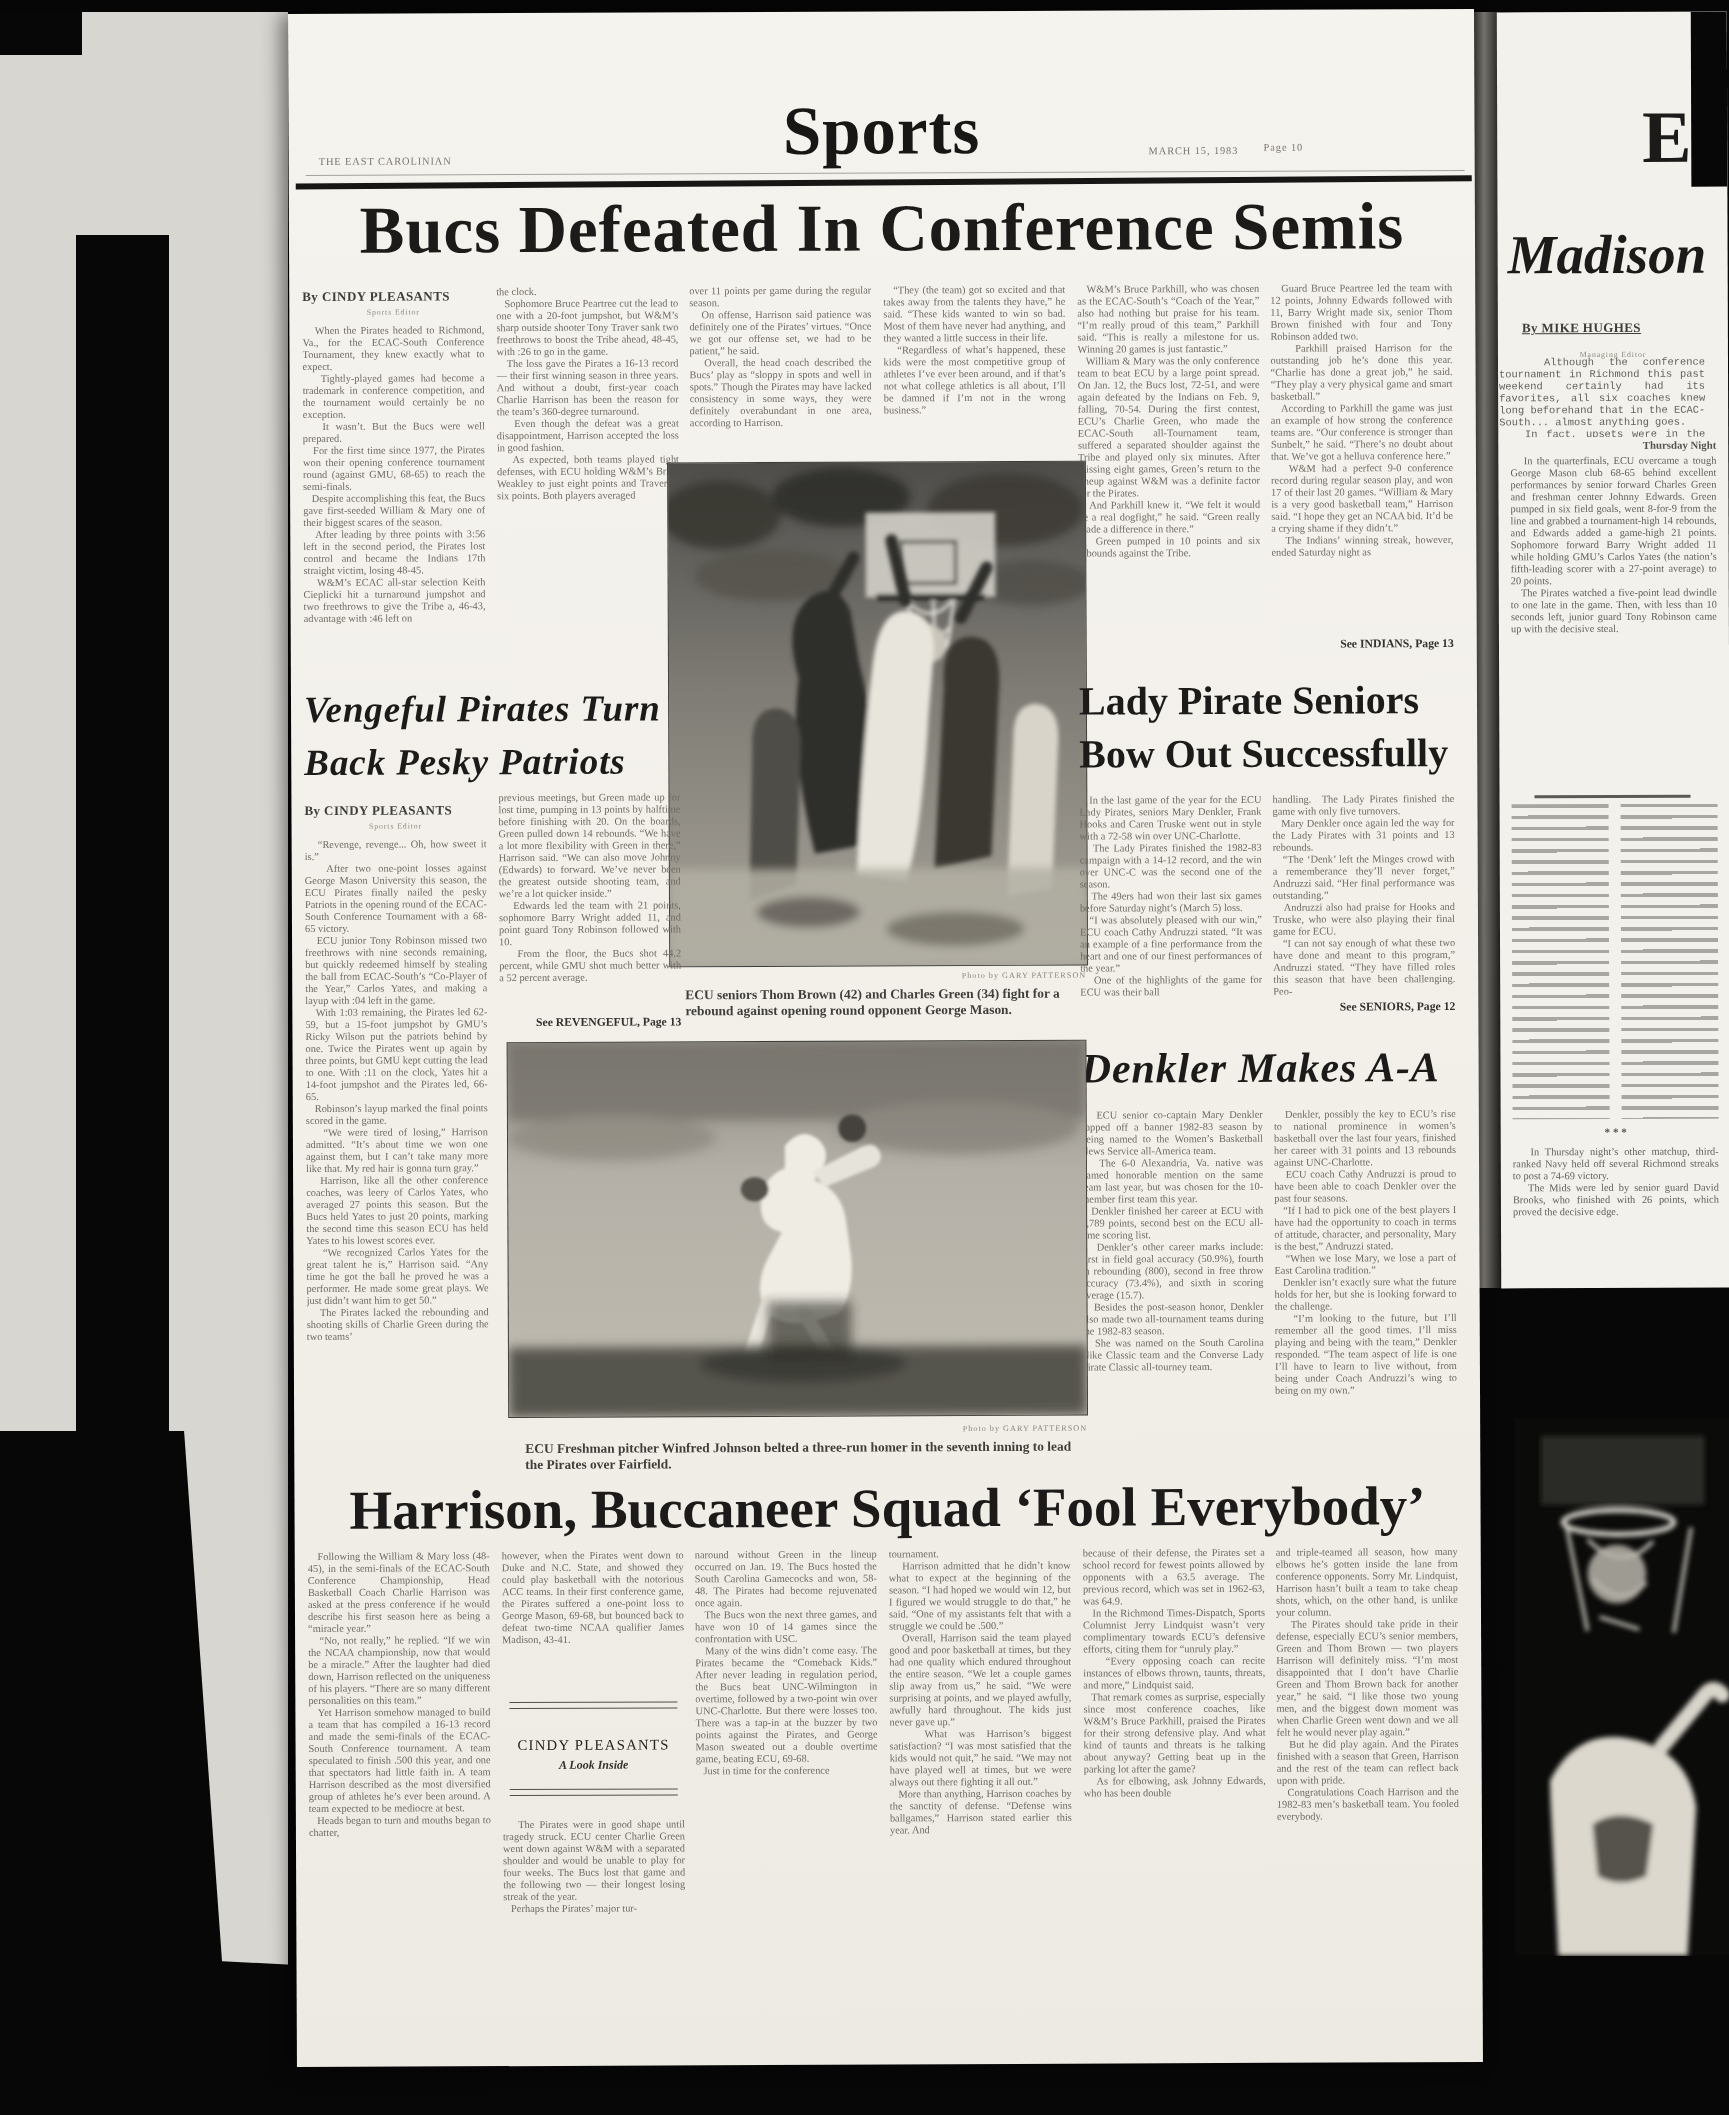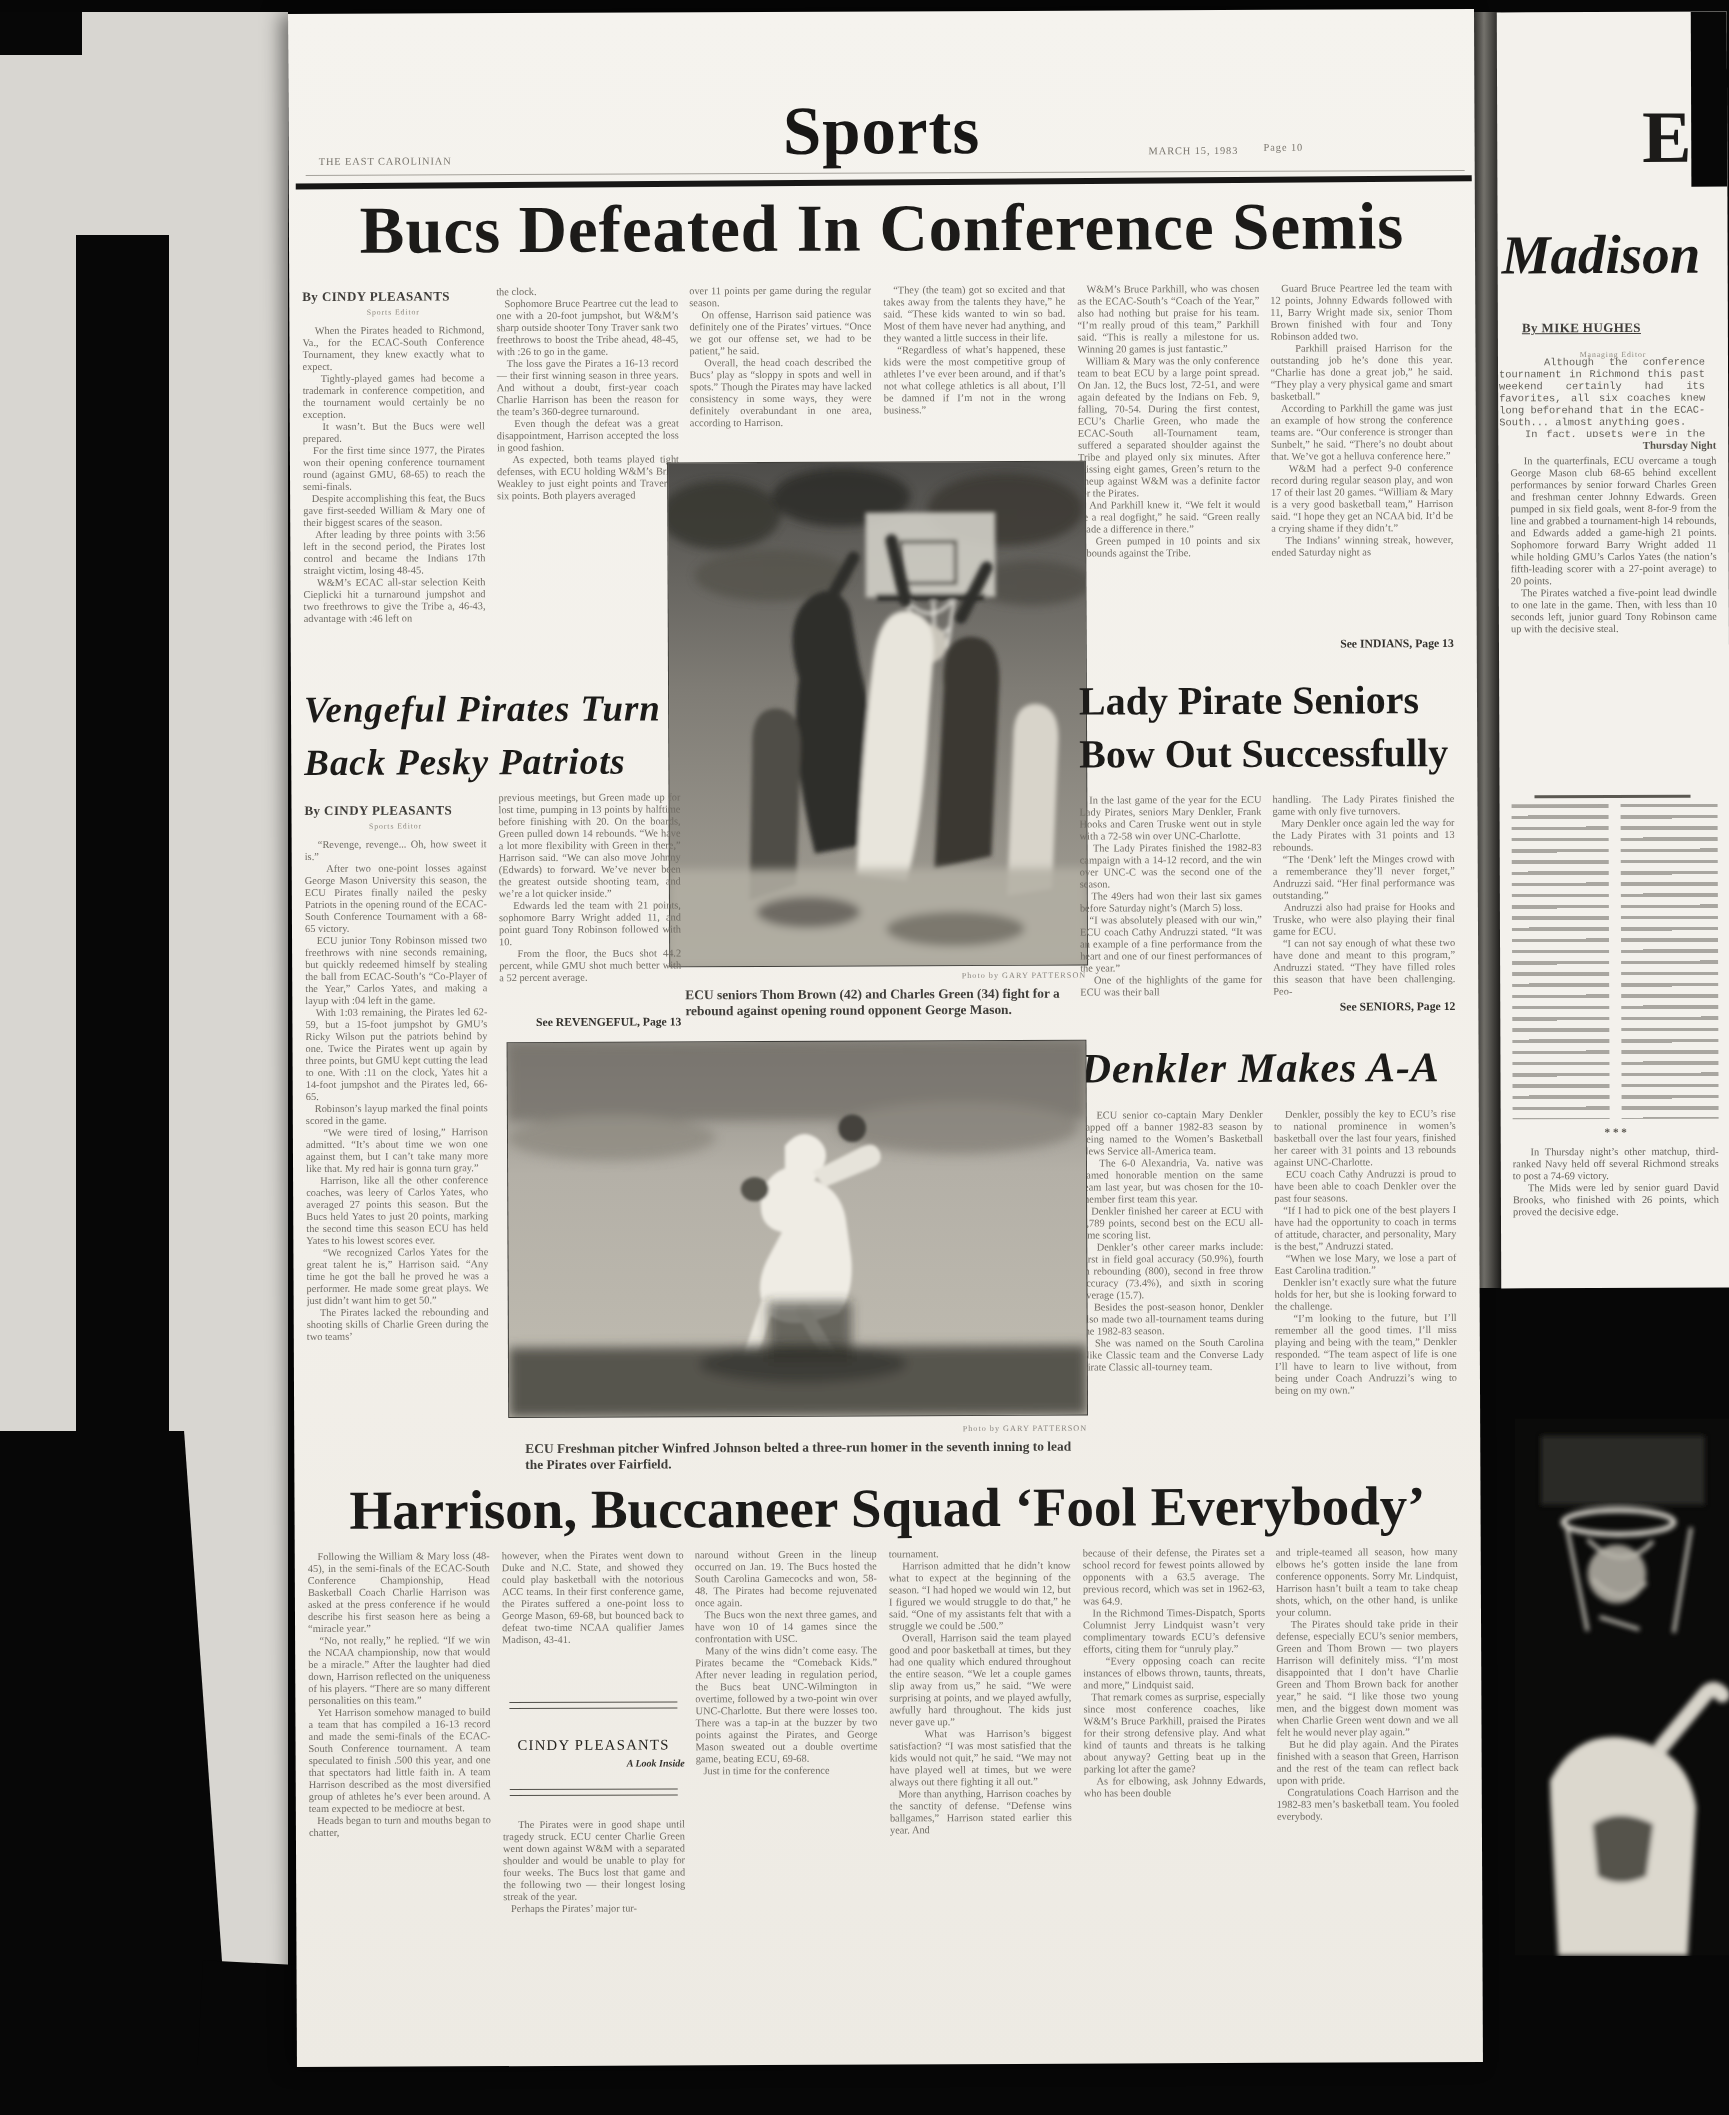--- a/index.html
+++ b/index.html
@@ -26,21 +26,21 @@
   .col2w{width:206px;}
   .byline{position:absolute;width:182px;text-align:left;font-weight:bold;font-size:13px;
           letter-spacing:0.4px;color:#3f3d39;}
   .byrole{position:absolute;width:182px;text-align:center;font-size:7.8px;letter-spacing:0.9px;color:#8d897f;}
   .jump{position:absolute;width:182px;text-align:right;font-weight:bold;font-size:11.7px;color:#33312d;}
   .photo{position:absolute;overflow:hidden;box-shadow:0 0 0 0.9px #3b3a36;background:#8b8882;}
   .credit{position:absolute;text-align:right;font-size:8.2px;letter-spacing:1px;color:#8b8780;}
   .caption{position:absolute;font-weight:bold;font-size:13.4px;line-height:16.4px;color:#403e3a;}
   .boxrule{position:absolute;height:5.2px;border-top:1.7px solid #514f49;border-bottom:0.9px solid #514f49;}
   .colname{position:absolute;text-align:center;font-weight:normal;font-size:14.7px;letter-spacing:1.3px;color:#24231f;}
-  .colsub{position:absolute;text-align:right;font-weight:bold;font-style:italic;font-size:10px;color:#33312c;}
+  .colsub{position:absolute;text-align:center;font-weight:bold;font-style:italic;font-size:12px;color:#33312c;}
   .stripes{position:absolute;background-image:repeating-linear-gradient(180deg,rgba(95,92,85,.5) 0 3.5px,transparent 3.5px 11.2px);}
   .subhead{position:absolute;text-align:right;font-weight:bold;font-size:10.8px;color:#56534c;}
   .sep{position:absolute;text-align:center;font-weight:bold;font-size:11.2px;color:#56534c;}
 </style>
 </head>
 <body>
 
 <div class="canvas">
 
   <div class="scanbed"></div>
@@ -256,21 +256,21 @@
    As for elbowing, ask Johnny Edwards, who has been double</div>
     <div class="col" style="left:981px;top:1537px;height:410px;">and triple-teamed all season, how many elbows he’s gotten inside the lane from conference opponents. Sorry Mr. Lindquist, Harrison hasn’t built a team to take cheap shots, which, on the other hand, is unlike your column.
    The Pirates should take pride in their defense, especially ECU’s senior members, Green and Thom Brown — two players Harrison will definitely miss. “I’m most disappointed that I don’t have Charlie Green and Thom Brown back for another year,” he said. “I like those two young men, and the biggest down moment was when Charlie Green went down and we all felt he would never play again.”
    But he did play again. And the Pirates finished with a season that Green, Harrison and the rest of the team can reflect back upon with pride.
    Congratulations Coach Harrison and the 1982-83 men’s basketball team. You fooled everybody.</div>
   </div>
 
   <div class="page2">
     <div class="headline" style="left:145px;top:83px;font-size:74px;">E</div>
     <div class="black" style="left:194px;top:0;width:36px;height:175px;"></div>
-    <div class="headline" style="left:4px;top:211px;font-size:55px;font-style:italic;white-space:nowrap;">Madison</div>
+    <div class="headline" style="left:10px;top:211px;font-size:55px;font-style:italic;white-space:nowrap;">Madison</div>
     <div class="byline" style="left:24px;top:308px;text-decoration:underline;">By MIKE HUGHES</div>
     <div class="byrole" style="left:24px;top:327px;margin-top:11px;">Managing Editor</div>
     <div class="col col2w" style="left:1px;top:344px;height:81px;color:#64615a;font-family:Liberation Mono, monospace;">   Although the conference tournament in Richmond this past weekend certainly had its favorites, all six coaches knew long beforehand that in the ECAC-South... almost anything goes.
    In fact, upsets were in the making in every game.</div>
     <div class="subhead" style="left:12px;top:427px;width:206px;">Thursday Night</div>
     <div class="col col2w" style="left:12px;top:443px;height:337px;color:#64615a;">   In the quarterfinals, ECU overcame a tough George Mason club 68-65 behind excellent performances by senior forward Charles Green and freshman center Johnny Edwards. Green pumped in six field goals, went 8-for-9 from the line and grabbed a tournament-high 14 rebounds, and Edwards added a game-high 21 points. Sophomore forward Barry Wright added 11 while holding GMU’s Carlos Yates (the nation’s fifth-leading scorer with a 27-point average) to 20 points.
    The Pirates watched a five-point lead dwindle to one late in the game. Then, with less than 10 seconds left, junior guard Tony Robinson came up with the decisive steal.</div>
     <div class="stripes" style="left:12px;top:792px;width:97px;height:315px;"></div>
     <div class="stripes" style="left:121px;top:792px;width:97px;height:315px;"></div>
     <div style="position:absolute;left:35px;top:783px;width:156px;height:2.6px;background:#5b5952;"></div>

